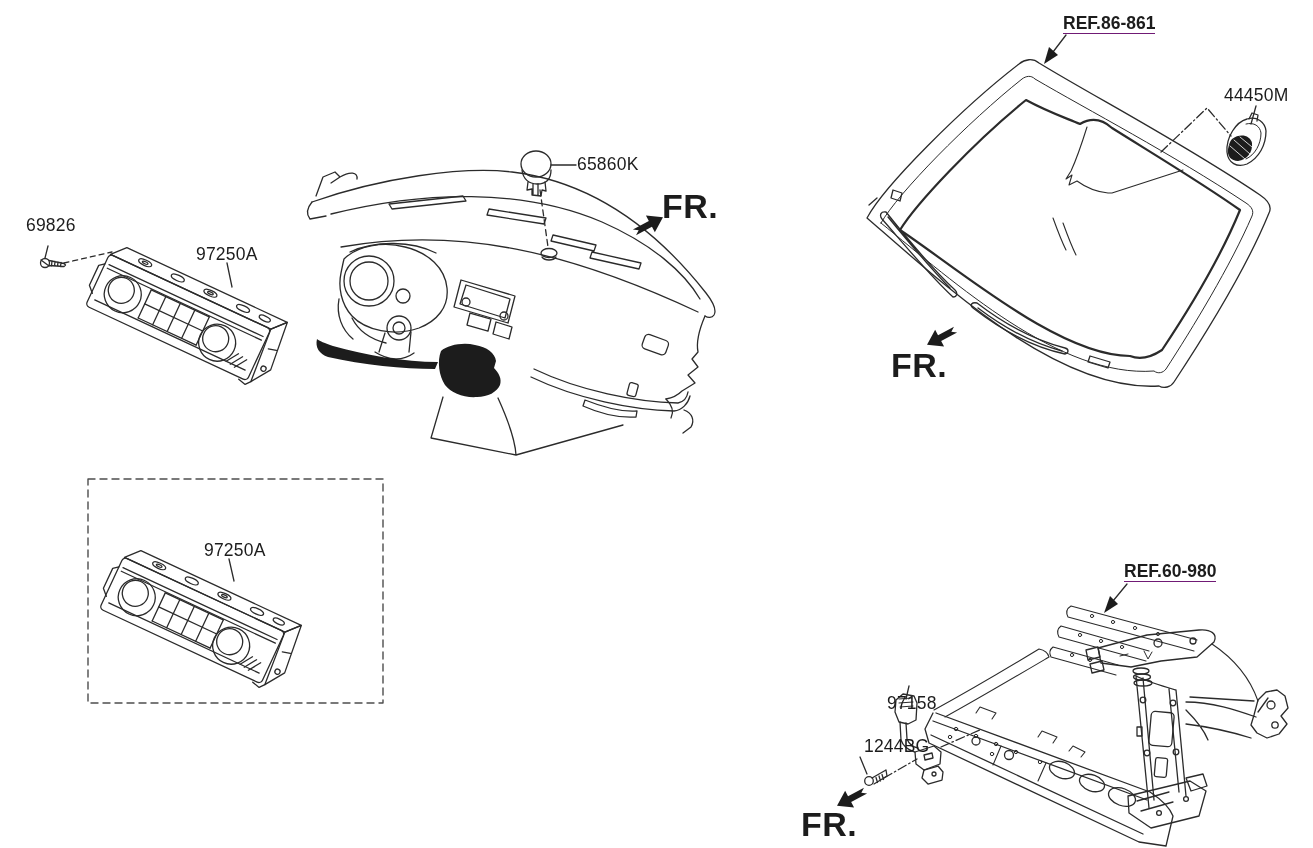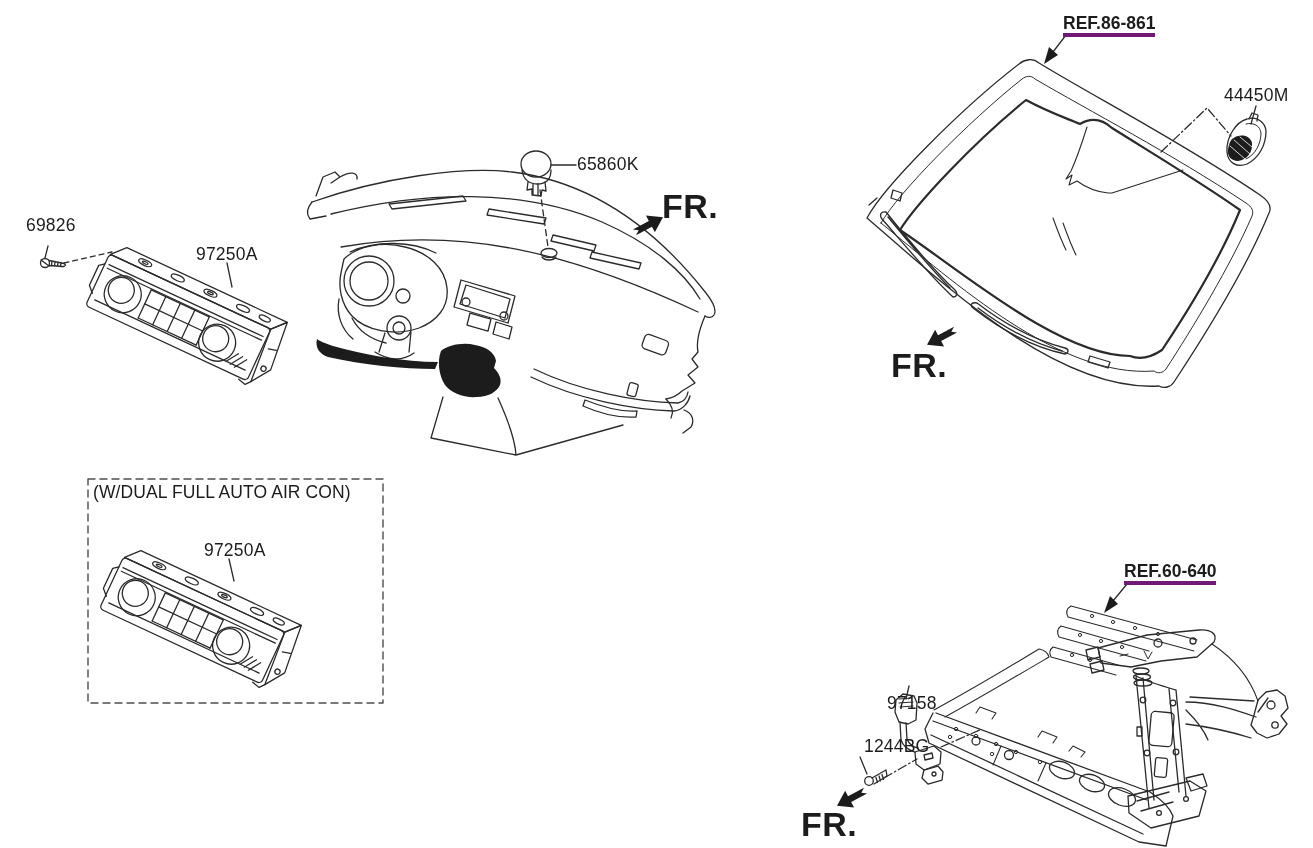--- a/index.html
+++ b/index.html
@@ -6,21 +6,21 @@
   #stage{
     position:relative;width:1313px;height:848px;background:#fff;overflow:hidden;
     font-family:"Liberation Sans","DejaVu Sans",sans-serif;color:#1c1c1c;
   }
   #stage svg{position:absolute;left:0;top:0;}
   .lbl{
     position:absolute;font-size:17.5px;line-height:1.05;white-space:nowrap;
     color:#1c1c1c;letter-spacing:0.2px;
   }
   .ref{
-    font-weight:bold;border-bottom:4px solid #701a75;padding-bottom:1px;letter-spacing:0px;
+    font-weight:bold;border-bottom:1px solid #701a75;padding-bottom:1px;letter-spacing:0px;
   }
   .fr{
     font-size:34px;font-weight:bold;letter-spacing:0.5px;
   }
   .note{font-size:17.5px;letter-spacing:0.1px;}
 </style>
 </head>
 <body>
 
 <div id="stage">
@@ -240,25 +240,24 @@
 <div class="lbl" style="left:577px;top:155px;">65860K</div>
 
 <div class="lbl fr" style="left:662px;top:189px;">FR.</div>
 
 <div class="lbl ref" style="left:1063px;top:14px;">REF.86-861</div>
 
 <div class="lbl" style="left:1224px;top:86px;">44450M</div>
 
 <div class="lbl fr" style="left:891px;top:348px;">FR.</div>
 
-<div class="lbl note" style="left:93px;top:483px;">(W/DUAL FULL AUTO AIR CON)</div>
 
 <div class="lbl" style="left:204px;top:541px;">97250A</div>
 
-<div class="lbl ref" style="left:1124px;top:562px;">REF.60-640</div>
+<div class="lbl ref" style="left:1124px;top:562px;">REF.60-980</div>
 
 <div class="lbl" style="left:887px;top:694px;">97158</div>
 
 <div class="lbl" style="left:864px;top:737px;">1244BG</div>
 
 <div class="lbl fr" style="left:801px;top:807px;">FR.</div>
 
 </div>
 
 </body></html>

